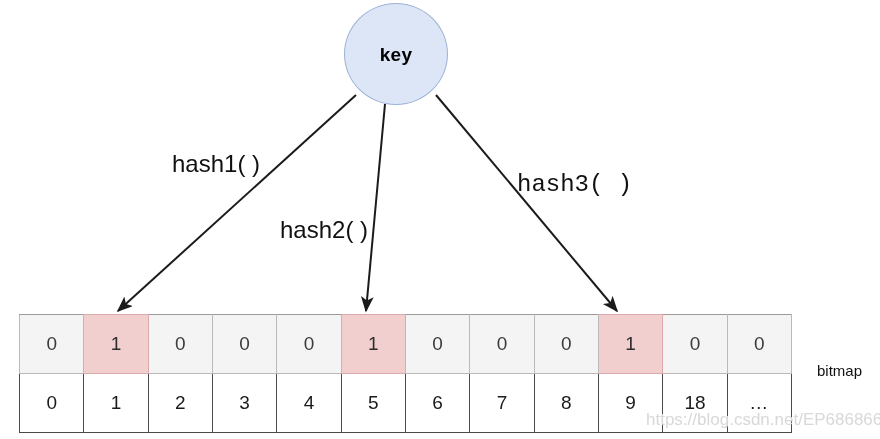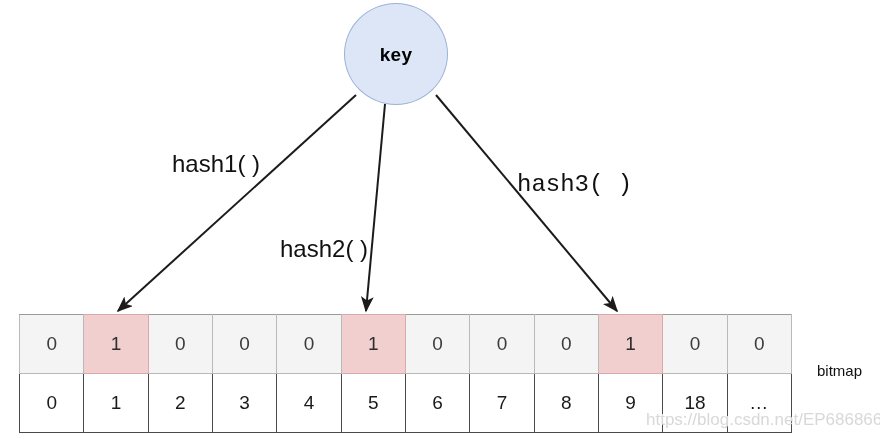--- a/index.html
+++ b/index.html
@@ -59,21 +59,21 @@
   }
 
   
   .hash-label {
     position: absolute;
     font-size: 24px;
     color: #111111;
     white-space: nowrap;
   }
   .hash-label.h1 { left: 160px; top: 150px; }
-  .hash-label.h2 { left: 268px; top: 216px; margin-top: 19px; }
+  .hash-label.h2 { left: 268px; top: 216px; }
   .hash-label.h3 { left: 505px; top: 171px; font-family: Liberation Mono, monospace; }
 
   
   .bitmap-table {
     position: absolute;
     left: 7px;
     top: 314px;
     width: 760px;
     border-collapse: collapse;
     table-layout: fixed;

